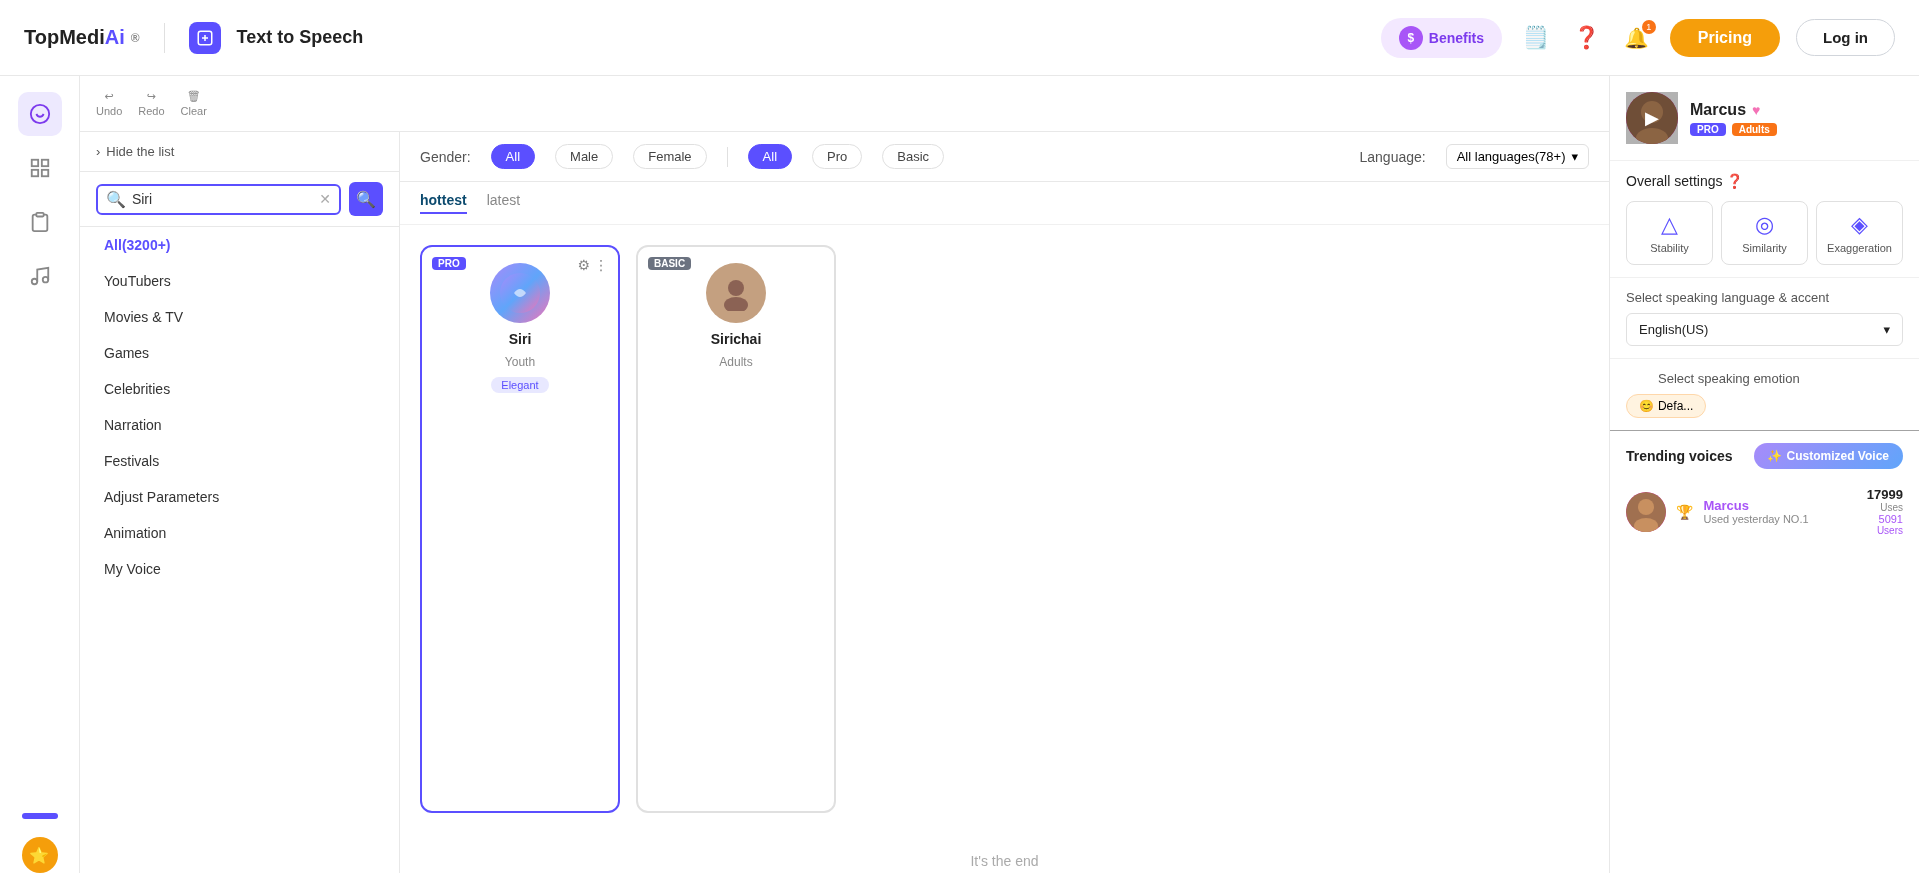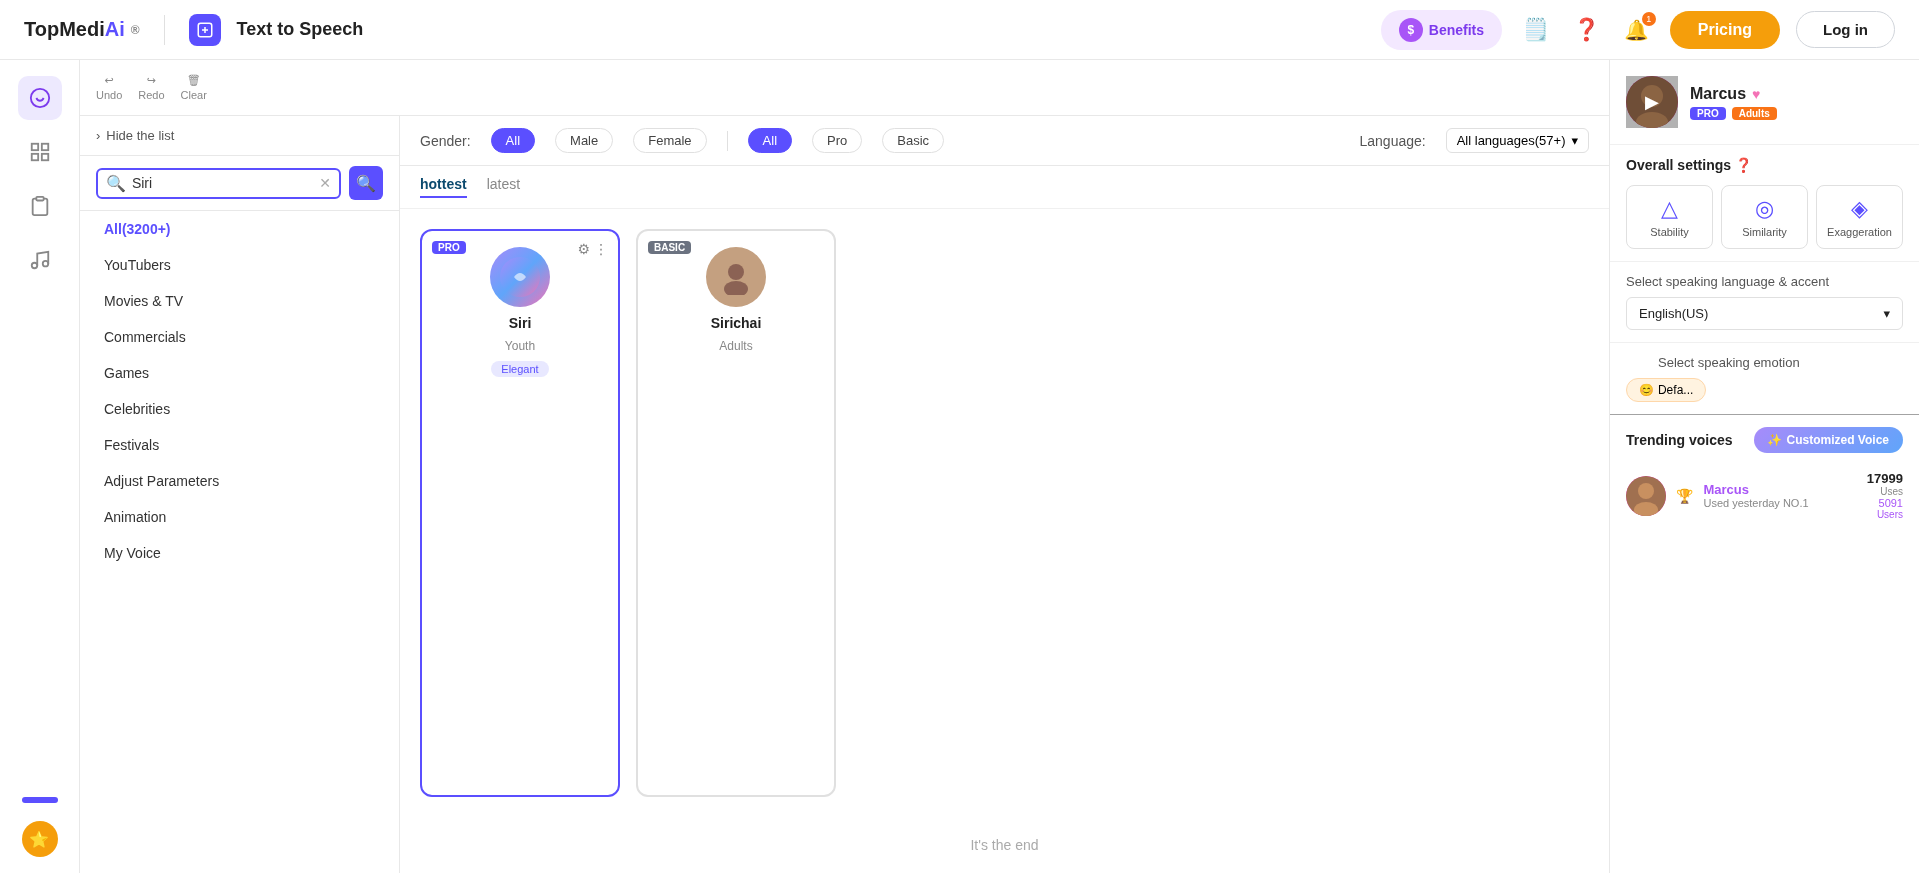--- a/index.html
+++ b/index.html
@@ -1,20 +1,20 @@
 <!DOCTYPE html>
 <html><head>
   <meta charset="utf-8">
   <style>
     * { box-sizing: border-box; margin: 0; padding: 0; }
     body { font-family: -apple-system, BlinkMacSystemFont, 'Segoe UI', sans-serif; background: #f0f0f5; width: 1919px; height: 873px; overflow: hidden; }
 
     
     .topnav {
-      display: flex; align-items: center; height: 60px; background: #fff;
+      display: flex; align-items: center; height: 76px; background: #fff;
       padding: 0 24px; border-bottom: 1px solid #e8e8e8; gap: 16px;
     }
     .brand { display: flex; align-items: center; gap: 6px; font-size: 20px; font-weight: 700; color: #222; }
     .brand-icon { width: 32px; height: 32px; background: #5b4fff; border-radius: 8px; display: flex; align-items: center; justify-content: center; color: #fff; font-size: 14px; }
     .nav-spacer { flex: 1; }
     .benefits-btn {
       display: flex; align-items: center; gap: 6px; background: #f3e8ff;
       border: none; border-radius: 20px; padding: 8px 18px; cursor: pointer;
       font-size: 14px; font-weight: 600; color: #7c3aed;
     }
@@ -97,21 +97,21 @@
     .marcus-avatar { width: 52px; height: 52px; border-radius: 50%; background: #d4a; position: relative; overflow: hidden; display: flex; align-items: center; justify-content: center; }
     .play-overlay { position: absolute; top: 0; left: 0; right: 0; bottom: 0; background: rgba(0,0,0,0.3); display: flex; align-items: center; justify-content: center; color: #fff; font-size: 18px; }
     .marcus-info { flex: 1; }
     .marcus-name { font-size: 16px; font-weight: 700; color: #222; display: flex; align-items: center; gap: 6px; }
     .heart-icon { color: #f472b6; font-size: 14px; }
     .marcus-badges { display: flex; gap: 6px; margin-top: 4px; }
     .badge-pro { background: #5b4fff; color: #fff; border-radius: 4px; font-size: 10px; padding: 1px 7px; font-weight: 700; }
     .badge-adults { background: #f97316; color: #fff; border-radius: 4px; font-size: 10px; padding: 1px 7px; font-weight: 700; }
 
     .overall-settings { padding: 12px 16px; }
-    .settings-title { font-size: 14px; font-weight: 700; color: #222; display: flex; align-items: center; gap: 4px; margin-bottom: 12px; }
+    .settings-title { font-size: 14px; font-weight: 400; color: #222; display: flex; align-items: center; gap: 4px; margin-bottom: 12px; }
     .settings-icons { display: flex; gap: 8px; }
     .setting-icon-card { flex: 1; border: 1.5px solid #e0e0e0; border-radius: 8px; padding: 10px 6px; display: flex; flex-direction: column; align-items: center; gap: 4px; cursor: pointer; }
     .setting-icon-label { font-size: 11px; color: #555; }
     .setting-icon { font-size: 22px; }
 
     .lang-section { padding: 12px 16px; border-top: 1px solid #f0f0f0; }
     .lang-title { font-size: 13px; color: #555; margin-bottom: 8px; }
     .lang-dropdown { border: 1.5px solid #e0e0e0; border-radius: 6px; padding: 8px 12px; display: flex; align-items: center; justify-content: space-between; cursor: pointer; font-size: 13px; color: #222; }
 
     .emotion-section { padding: 12px 16px; border-top: 1px solid #f0f0f0; }
@@ -259,44 +259,44 @@
           </div>
           <button class="search-btn">
             <span>🔍</span>
           </button>
         </div>
 
         <div class="voice-cats">
           <div class="voice-cat-item active">All(3200+)</div>
           <div class="voice-cat-item">YouTubers</div>
           <div class="voice-cat-item">Movies &amp; TV</div>
-          <div class="voice-cat-item">Commercials</div>
           <div class="voice-cat-item">Games</div>
           <div class="voice-cat-item">Celebrities</div>
+          <div class="voice-cat-item">Narration</div>
           <div class="voice-cat-item">Festivals</div>
           <div class="voice-cat-item">Adjust Parameters</div>
           <div class="voice-cat-item">Animation</div>
           <div class="voice-cat-item">My Voice</div>
         </div>
       </div>
 
       <div class="voice-overlay-right">
         <div class="voice-filter-bar">
           <span style="font-size:14px; color:#555;">Gender:</span>
           <button class="filter-btn active">All</button>
           <button class="filter-btn">Male</button>
           <button class="filter-btn">Female</button>
           <div class="filter-sep"></div>
           <button class="filter-btn active">All</button>
           <button class="filter-btn">Pro</button>
           <button class="filter-btn">Basic</button>
           <div style="flex:1;"></div>
           <span style="font-size:14px; color:#555;">Language:</span>
           <div class="lang-select">
-            <span>All languages(57+)</span>
+            <span>All languages(78+)</span>
             <span>▾</span>
           </div>
         </div>
 
         <div class="voice-tabs">
           <span class="voice-tab active">hottest</span>
           <span class="voice-tab">latest</span>
         </div>
 
         <div class="voice-grid">

